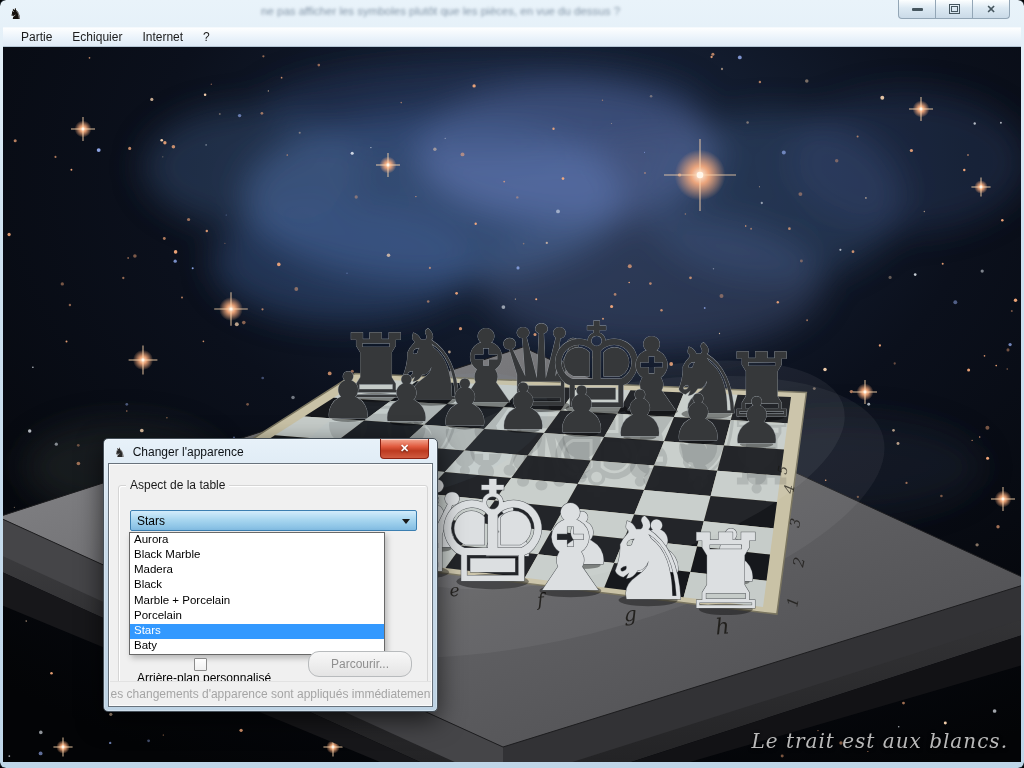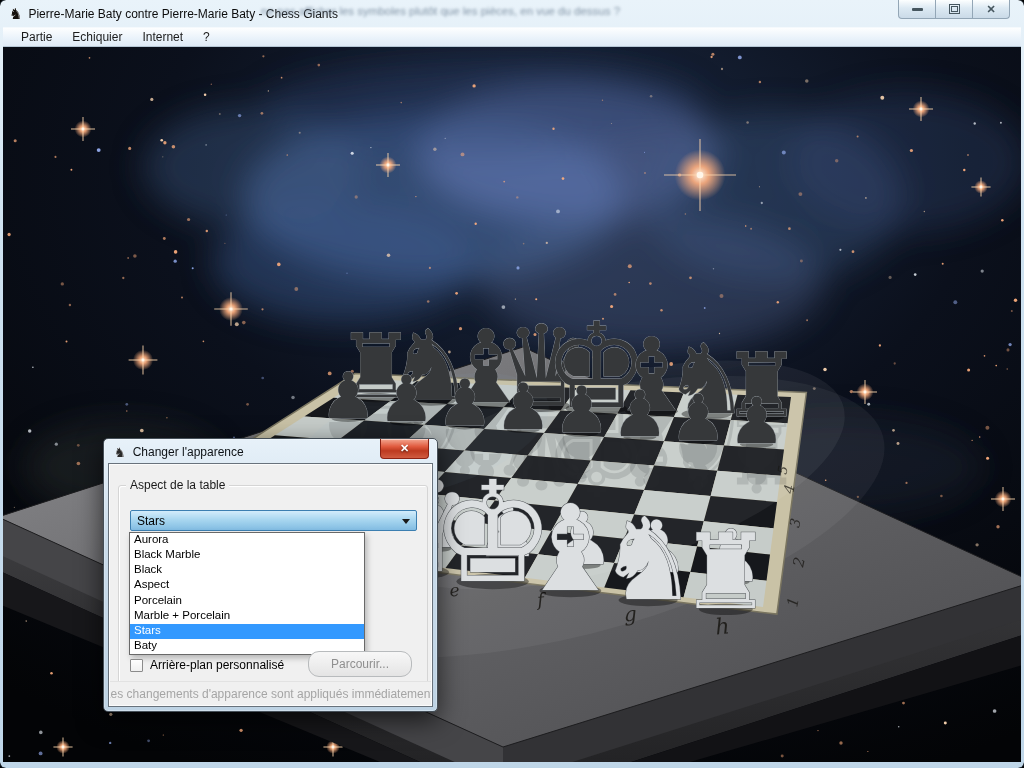--- a/index.html
+++ b/index.html
@@ -50,43 +50,42 @@
             border-radius:3px;box-shadow:inset 1px 1px 0 #fff;}
   .grouplabel{position:absolute;left:17px;top:14px;background:#f0f0f0;padding:0 4px;
               font-size:12px;color:#1a1a1a;}
   .combo{position:absolute;left:21px;top:46px;width:287px;height:21px;box-sizing:border-box;
          border:1px solid #3c7fb1;border-radius:2px;display:flex;align-items:center;
          background:linear-gradient(#d3ecfb,#a9d7f0 45%,#82bce2);font-size:12px;color:#000;
          padding-left:6px;}
   .combo-arrow{position:absolute;right:6px;top:8px;width:0;height:0;
                border-left:4px solid transparent;border-right:4px solid transparent;
                border-top:5px solid #1a1a1a;}
-  .droplist{position:absolute;left:20px;top:68px;width:236px;height:123px;box-sizing:border-box;
+  .droplist{position:absolute;left:20px;top:68px;width:256px;height:123px;box-sizing:border-box;
             background:#fff;border:1px solid #696969;font-size:11.5px;color:#000;
             display:flex;flex-direction:column;box-shadow:2px 3px 6px rgba(0,0,0,.25);}
   .opt{flex:1;line-height:13.4px;padding-left:4px;white-space:nowrap;}
-  .cbrow{position:absolute;left:21px;top:194px;display:flex;align-items:center;}
+  .cbrow{position:absolute;left:21px;top:194px;display:flex;align-items:center;flex-direction:column;}
   .cb{width:13px;height:13px;box-sizing:border-box;border:1px solid #8b8b8b;border-radius:1px;
       background:linear-gradient(#fefefe,#f0f0f0);}
   .cblabel{margin-left:7px;font-size:12px;color:#000;}
   .btn-disabled{position:absolute;left:199px;top:187px;width:104px;height:26px;box-sizing:border-box;
             border:1px solid #b8bbbd;border-radius:11px;color:#8f8f8f;font-size:12px;
             background:linear-gradient(#f7f7f7,#efefef 45%,#e4e4e4);
             display:flex;align-items:center;justify-content:center;}
   .statusbar{position:absolute;left:1px;right:1px;bottom:1px;height:23px;background:#f0f0f0;
              border-top:1px solid #e2e2e2;display:flex;align-items:center;justify-content:center;
              font-size:12px;color:#a5a5a5;white-space:nowrap;overflow:hidden;}
 </style>
 </head>
 <body>
 
 <div class="window">
   <div class="titlebar">
     <span class="app-icon">♞</span>
-    <span class="title-text">Pierre-Marie Baty contre Pierre-Marie Baty - Chess Giants</span>
     <span class="ghost">ne pas afficher les symboles plutôt que les pièces, en vue du dessus ?</span>
     <div class="winbtns">
       <div class="wbtn">
           <span class="glyph-min"></span>
         </div>
       <div class="wbtn">
           <span class="glyph-max">
             <span></span>
           </span>
         </div>
@@ -723,43 +722,44 @@
         <text x="411.83984375" y="524.234375" font-size="131.69" font-family="&quot;DejaVu Sans&quot;,sans-serif" text-anchor="middle" paint-order="stroke" fill="#dcdfe1" stroke="#52565a" stroke-width="1">♛</text>
         <ellipse cx="489.59765625" cy="534.515625" rx="36.21475000000001" ry="7.660812500000001" fill="#000" opacity="0.38"></ellipse>
         <text x="489.59765625" y="533.515625" font-size="139.28750000000002" font-family="&quot;DejaVu Sans&quot;,sans-serif" text-anchor="middle" paint-order="stroke" fill="#dcdfe1" stroke="#52565a" stroke-width="1">♚</text>
         <ellipse cx="567.35546875" cy="543.796875" rx="30.947149999999997" ry="6.5465124999999995" fill="#000" opacity="0.38"></ellipse>
         <text x="567.35546875" y="542.796875" font-size="119.02749999999999" font-family="&quot;DejaVu Sans&quot;,sans-serif" text-anchor="middle" paint-order="stroke" fill="#dcdfe1" stroke="#52565a" stroke-width="1">♝</text>
         <ellipse cx="645.11328125" cy="553.078125" rx="29.630250000000004" ry="6.2679375" fill="#000" opacity="0.38"></ellipse>
         <text x="645.11328125" y="552.078125" font-size="113.9625" font-family="&quot;DejaVu Sans&quot;,sans-serif" text-anchor="middle" paint-order="stroke" fill="#dcdfe1" stroke="#52565a" stroke-width="1">♞</text>
         <ellipse cx="722.87109375" cy="562.359375" rx="26.99645" ry="5.7107874999999995" fill="#000" opacity="0.38"></ellipse>
         <text x="722.87109375" y="561.359375" font-size="103.8325" font-family="&quot;DejaVu Sans&quot;,sans-serif" text-anchor="middle" paint-order="stroke" fill="#dcdfe1" stroke="#52565a" stroke-width="1">♜</text>
       </svg>
+    <div class="turn">Le trait est aux blancs.</div>
   </div>
 </div>
 
 <div class="dialog">
   <div class="dlg-title">
     <span class="dlg-icon">♞</span>
     <span>Changer l'apparence</span>
   </div>
   <div class="dlg-close">✕</div>
   <div class="dlg-body">
     <div class="groupbox"></div>
     <span class="grouplabel">Aspect de la table</span>
     <div class="combo">
       <span>Stars</span>
       <span class="combo-arrow"></span>
     </div>
     <div class="droplist" id="droplist">
         <div class="opt">Aurora</div>
         <div class="opt">Black Marble</div>
+        <div class="opt">Madera</div>
         <div class="opt">Black</div>
-        <div class="opt">Aspect</div>
+        <div class="opt">Marble + Porcelain</div>
         <div class="opt">Porcelain</div>
-        <div class="opt">Marble + Porcelain</div>
         <div class="opt" style="background: rgb(51, 153, 255); color: rgb(255, 255, 255);">Stars</div>
         <div class="opt">Baty</div>
       </div>
     <div class="cbrow">
       <span class="cb"></span>
       <span class="cblabel">Arrière-plan personnalisé</span>
     </div>
     <div class="btn-disabled">Parcourir...</div>
     <div class="statusbar">
       <span>Les changements d'apparence sont appliqués immédiatement.</span>

